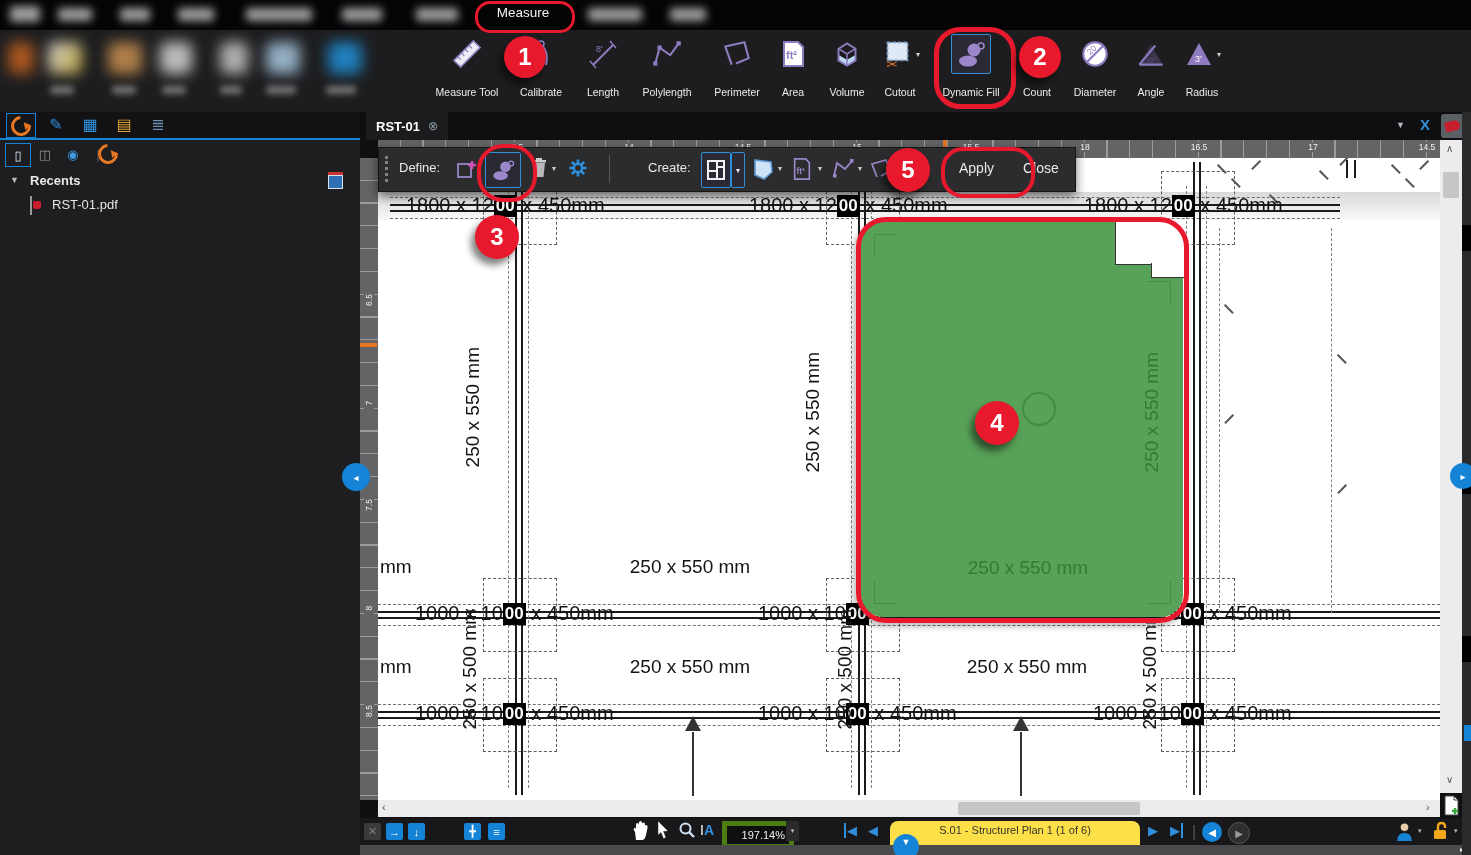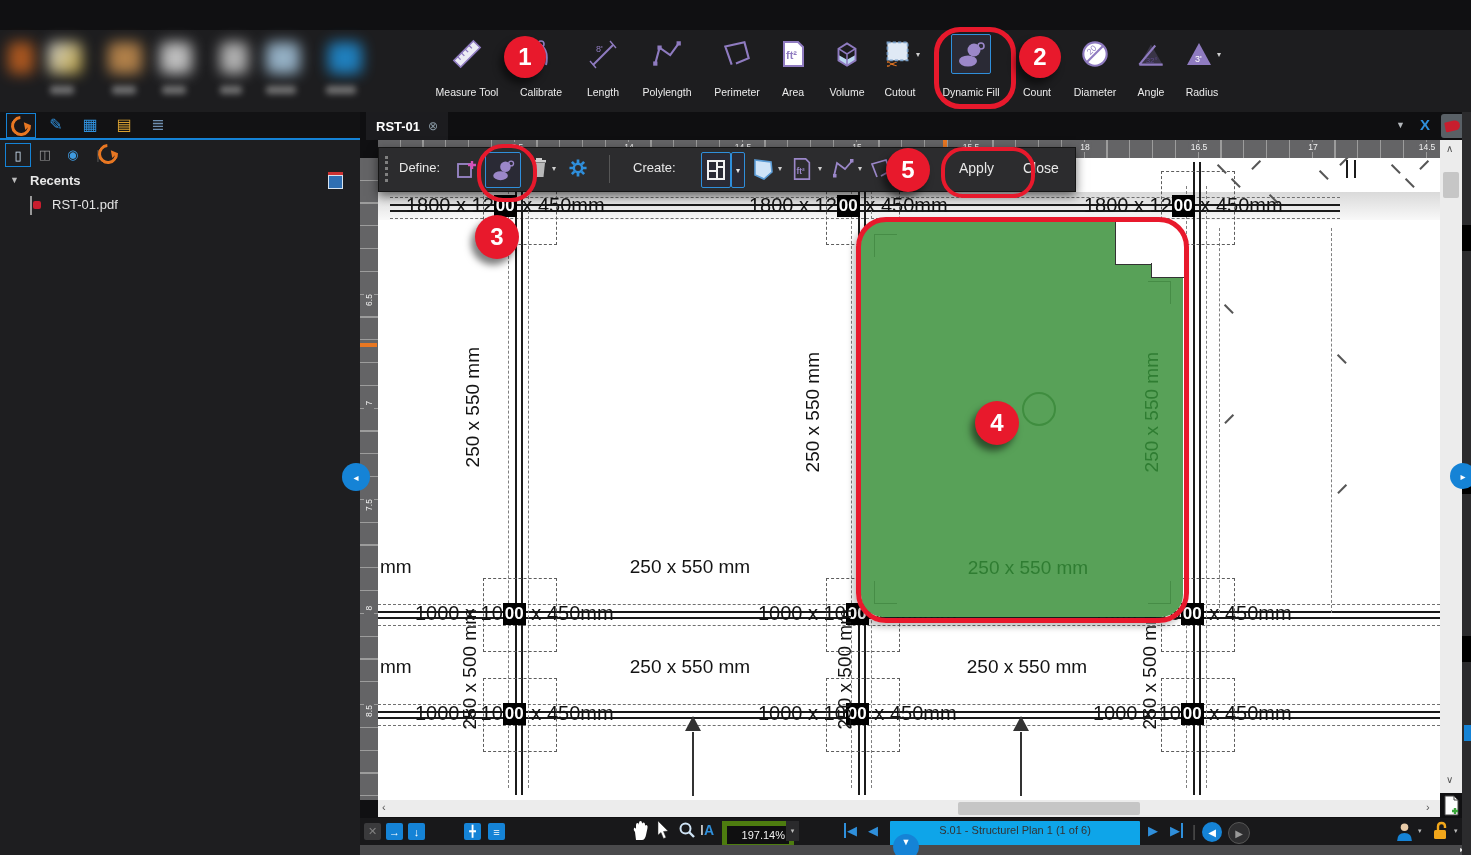--- a/index.html
+++ b/index.html
@@ -82,20 +82,33 @@
   #rightstrip{position:absolute;left:1462px;top:112px;width:9px;height:743px;background:#2b2b2d;}
   .navarrow{color:#2f8fdb;font-size:13px;}
   .circbtn{position:absolute;top:4px;width:20px;height:20px;border-radius:50%;display:flex;align-items:center;justify-content:center;font-size:10px;}
   .bluecirc{position:absolute;border-radius:50%;background:#1583d6;color:#fff;display:flex;align-items:center;justify-content:center;z-index:80;}
 </style>
 </head>
 <body>
 
 <div id="app">
 
+  <div id="menubar">
+    <span class="mblur" style="left:10px;width:30px;height:16px;top:6px;"></span>
+    <span class="mblur" style="left:58px;width:34px;"></span>
+    <span class="mblur" style="left:120px;width:30px;"></span>
+    <span class="mblur" style="left:178px;width:36px;"></span>
+    <span class="mblur" style="left:246px;width:66px;"></span>
+    <span class="mblur" style="left:342px;width:40px;"></span>
+    <span class="mblur" style="left:416px;width:42px;"></span>
+    <span id="menu-measure">Measure</span>
+    <span class="mblur" style="left:588px;width:54px;"></span>
+    <span class="mblur" style="left:670px;width:36px;"></span>
+    <span class="red-ellipse" style="left:475px;top:1px;width:94px;height:26px;border-radius:15px;border-width:3.5px;"></span>
+  </div>
 
   <div id="ribbon">
     <span class="rblur" style="left:8px;width:26px;background:#c06020;"></span>
     <span class="rblur" style="left:48px;width:34px;background:linear-gradient(120deg,#eee,#d8b840);"></span>
     <span class="rblur" style="left:108px;width:34px;background:#c89050;"></span>
     <span class="rblur" style="left:160px;width:32px;background:#d8d8d8;"></span>
     <span class="rblur" style="left:220px;width:28px;background:#c8c8c8;"></span>
     <span class="rblur" style="left:266px;width:34px;background:#a8c8e0;"></span>
     <span class="rblur" style="left:328px;width:34px;background:#2090d8;"></span>
     <span class="rblur-label" style="left:50px;width:24px;"></span>
@@ -461,21 +474,21 @@
         </svg>
       </span>
     <span class="abs" style="left:173px;top:16px;font-size:8px;color:#cfcfcf;">▾</span>
     <span class="fico" style="left:188px;top:9px;">
       <svg width="22" height="22" viewBox="0 0 18 18">
           <circle cx="9" cy="9" r="3.4" fill="none" stroke="#2f8fdb" stroke-width="2"></circle>
           <path d="M9 2v3M9 13v3M2 9h3M13 9h3M4 4l2 2M12 12l2 2M14 4l-2 2M6 12l-2 2" stroke="#2f8fdb" stroke-width="2.2"></path>
         </svg>
       </span>
     <span class="abs" style="left:230px;top:7px;width:1px;height:28px;background:#565656;"></span>
-    <span class="ftxt" style="left:254px;">Create:</span>
+    <span class="ftxt" style="left:269px;">Create:</span>
     <span class="fico selbox" style="left:322px;top:4px;width:28px;height:34px;">
       <svg width="20" height="22" viewBox="0 0 20 22">
           <path d="M2 2 h16 v18 h-16 z M2 12 h9 M11 2 v18 M11 8 h7" fill="none" stroke="#f2f2f2" stroke-width="2"></path>
         </svg>
       </span>
     <span class="fico selbox" style="left:352px;top:4px;width:12px;height:34px;color:#e8e8e8;font-size:8px;">▾</span>
     <span class="fico" style="left:372px;top:8px;">
       <svg width="24" height="26" viewBox="0 0 24 26">
           <path d="M4 4 L20 6 L21 16 L13 23 L4 19 Z" fill="#cfe3f7" stroke="#5b9bd5" stroke-width="1.6"></path>
         </svg>
@@ -542,21 +555,21 @@
     <span class="abs" style="left:318px;top:3px;">
       <svg width="18" height="18" viewBox="0 0 18 18">
           <circle cx="7.5" cy="7.5" r="5" fill="none" stroke="#cfe3f5" stroke-width="2"></circle>
           <path d="M11 11 L16 16" stroke="#cfe3f5" stroke-width="2.4"></path>
         </svg></span>
     <span class="abs" style="left:340px;top:4px;font-size:14px;"><span style="color:#fff;">I</span><span style="color:#2f8fdb;font-weight:bold;">A</span></span>
     <span class="abs" style="left:362px;top:3px;width:58px;height:18px;background:#0f0f10;border:5px solid #4d7c0f;color:#f0f0f0;font-size:11px;text-align:right;line-height:18px;padding-right:4px;">197.14%</span>
     <span class="abs" style="left:426px;top:3px;width:13px;height:20px;background:#2a2a2c;color:#bbb;font-size:7px;text-align:center;line-height:20px;">▾</span>
     <span class="abs navarrow" style="left:484px;top:5px;border-left:2px solid #2f8fdb;padding-left:1px;">◀</span>
     <span class="abs navarrow" style="left:508px;top:5px;">◀</span>
-    <span class="abs" style="left:530px;top:3px;width:250px;height:34px;background:#0ea5e9;color:#333;font-size:11px;text-align:center;line-height:19px;border-radius:1px;">S.01 - Structurel Plan 1 (1 of 6)</span>
+    <span class="abs" style="left:530px;top:3px;width:250px;height:34px;background:#fde047;color:#333;font-size:11px;text-align:center;line-height:19px;border-radius:8px;">S.01 - Structurel Plan 1 (1 of 6)</span>
     <span class="abs navarrow" style="left:788px;top:5px;">▶</span>
     <span class="abs navarrow" style="left:810px;top:5px;border-right:2px solid #2f8fdb;padding-right:1px;">▶</span>
     <span class="abs" style="left:832px;top:5px;color:#555;">|</span>
     <span class="circbtn" style="left:842px;background:#1583d6;color:#fff;">◀</span>
     <span class="circbtn" style="left:868px;background:#2e2e30;border:1px solid #555;color:#999;">▶</span>
     <span class="abs" style="left:1034px;top:3px;">
       <svg width="21" height="21" viewBox="0 0 20 20">
           <circle cx="10" cy="6" r="3.6" fill="#e8cba8"></circle>
           <path d="M3 19 Q3 11.5 10 11.5 Q17 11.5 17 19 Z" fill="#1583d6"></path>
         </svg></span>

